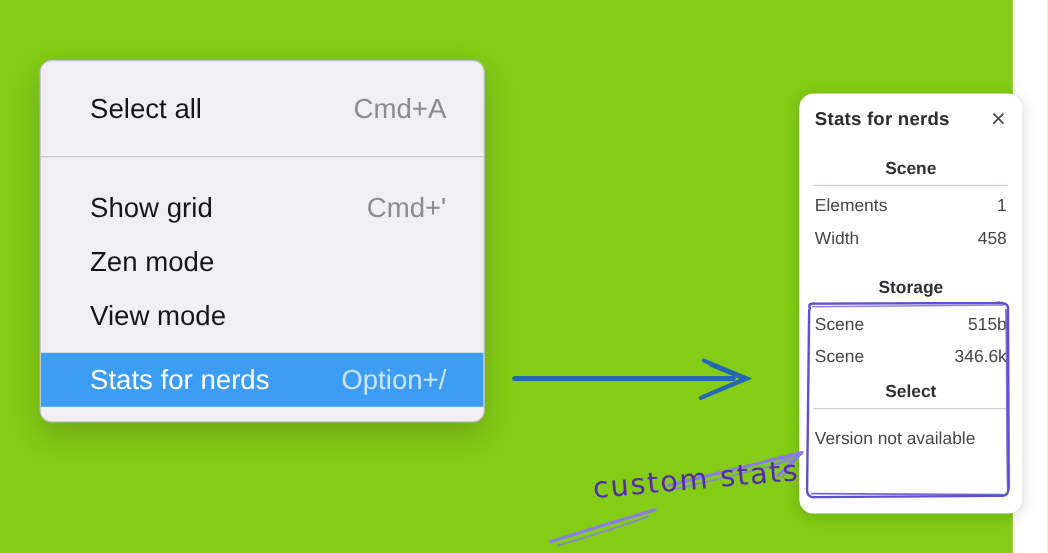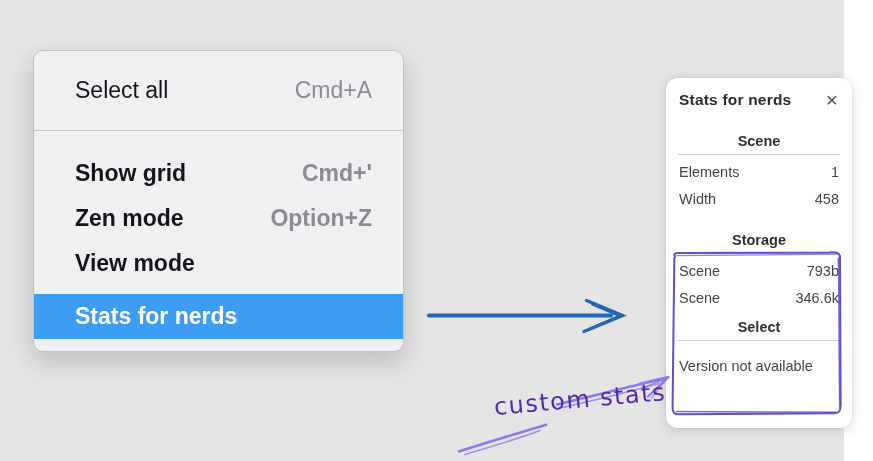--- a/index.html
+++ b/index.html
@@ -1,29 +1,29 @@
 <!DOCTYPE html>
 <html><head>
 <meta charset="utf-8">
 <style>
   * { margin:0; padding:0; box-sizing:border-box; }
   html,body { width:873px; height:461px; background:#ffffff; overflow:hidden;
               font-family:"Liberation Sans", sans-serif; }
-  .stage { position:relative; width:844px; height:461px; background:#e5e5e5; }
+  .stage { position:relative; width:844px; height:461px; background:#84cc16; }
 
   
   .menu {
     position:absolute; left:33px; top:50px; width:371px;
     background:#f0f0f2; border:1px solid #c2c2c8; border-radius:10px;
     box-shadow:0 10px 26px rgba(0,0,0,.18);
     overflow:hidden;
   }
   .menu-section-top { padding:17px 0; }
   .menu-sep { height:1px; background:#c6c6cb; }
-  .menu-section-bottom { padding:20px 0 12px;font-weight:bold; }
+  .menu-section-bottom { padding:20px 0 12px; }
   .menu-item {
     height:45px; display:flex; align-items:center; justify-content:space-between;
     padding:0 31px 0 41px; font-size:23px; color:#16161a; cursor:default;
   }
   .menu-item .shortcut { color:#8b8b91;text-align:right; }
   .menu-item.highlighted { background:#3d9df3; color:#ffffff; margin-top:8px; }
   .menu-item.highlighted .shortcut { color:rgba(255,255,255,.72); }
 
   
   .panel {
@@ -73,27 +73,27 @@
       </div>
     </div>
     <div class="menu-sep"></div>
     <div class="menu-section-bottom">
       <div class="menu-item">
         <span>Show grid</span>
         <span class="shortcut">Cmd+'</span>
       </div>
       <div class="menu-item">
         <span>Zen mode</span>
-        <span class="shortcut">Option+Z</span>
       </div>
       <div class="menu-item">
         <span>View mode</span>
       </div>
       <div class="menu-item highlighted">
         <span>Stats for nerds</span>
+        <span class="shortcut">Option+/</span>
       </div>
     </div>
   </div>
 
   <div class="panel">
     <div class="panel-header">
       <span class="panel-title">Stats for nerds</span>
       <button class="panel-close">×</button>
     </div>
 
@@ -108,21 +108,21 @@
         <span>Width</span>
         <span class="v">458</span>
       </div>
     </div>
 
     <div class="sec-header storage">Storage</div>
     <div class="rule"></div>
     <div class="stat-rows">
       <div class="stat-row">
         <span>Scene</span>
-        <span class="v">793b</span>
+        <span class="v">515b</span>
       </div>
       <div class="stat-row">
         <span>Scene</span>
         <span class="v">346.6k</span>
       </div>
     </div>
 
     <div class="sec-header version">Select</div>
     <div class="rule"></div>
     <div class="version-note">Version not available</div>

